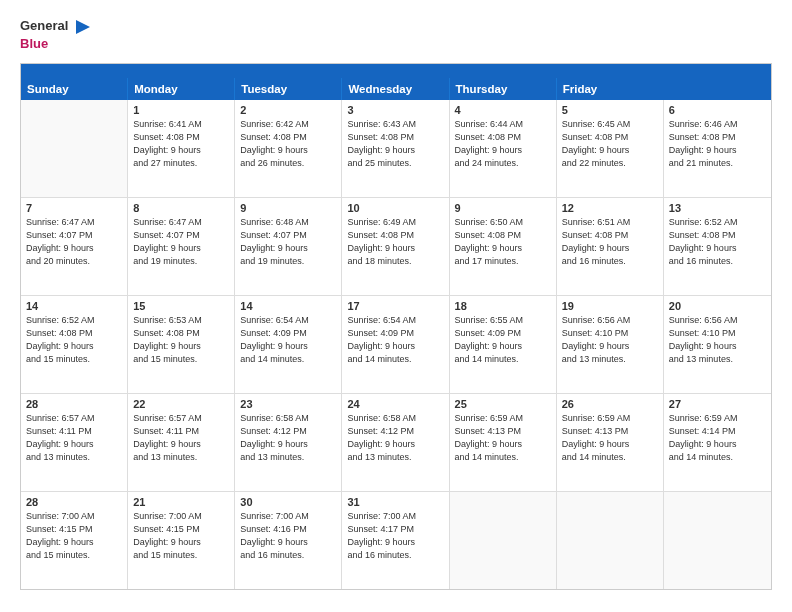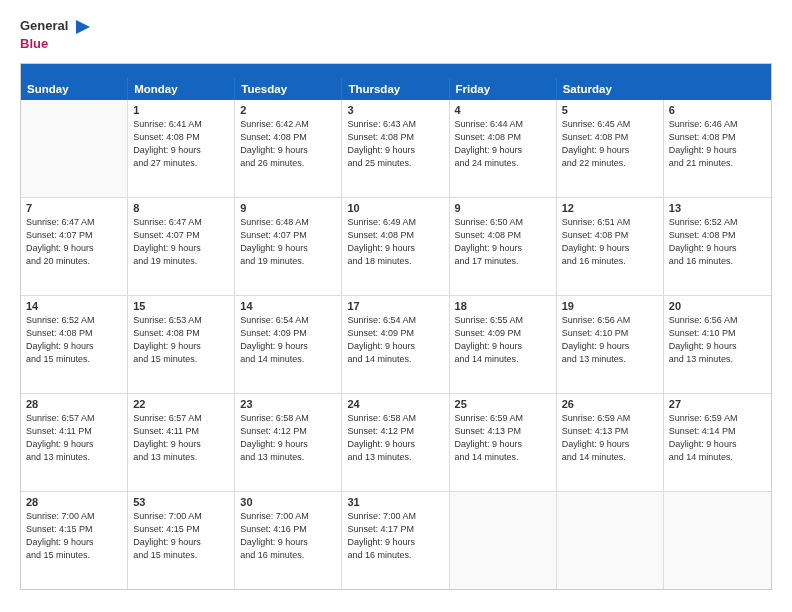--- a/index.html
+++ b/index.html
@@ -118,23 +118,23 @@
       <h1></h1>
       <h2></h2>
     </div>
   </div>
 
   <div class="calendar">
     <div class="cal-header" id="cal-header-row">
         <div class="cal-header-cell">Sunday</div>
         <div class="cal-header-cell">Monday</div>
         <div class="cal-header-cell">Tuesday</div>
+        <div class="cal-header-cell">Wednesday</div>
         <div class="cal-header-cell">Thursday</div>
         <div class="cal-header-cell">Friday</div>
-        <div class="cal-header-cell">Saturday</div>
       </div>
     <div class="cal-body" id="cal-body">
         <div class="cal-row">
           <div class="cal-cell empty"></div>
           <div class="cal-cell">
             <span class="day-num">1</span>
             <div class="cell-info">Sunrise: 6:41 AM<br>Sunset: 4:08 PM<br>Daylight: 9 hours<br>and 27 minutes.</div>
           </div>
           <div class="cal-cell">
             <span class="day-num">2</span>
@@ -246,21 +246,21 @@
             <span class="day-num">27</span>
             <div class="cell-info">Sunrise: 6:59 AM<br>Sunset: 4:14 PM<br>Daylight: 9 hours<br>and 14 minutes.</div>
           </div>
         </div>
         <div class="cal-row">
           <div class="cal-cell">
             <span class="day-num">28</span>
             <div class="cell-info">Sunrise: 7:00 AM<br>Sunset: 4:15 PM<br>Daylight: 9 hours<br>and 15 minutes.</div>
           </div>
           <div class="cal-cell">
-            <span class="day-num">53</span>
+            <span class="day-num">21</span>
             <div class="cell-info">Sunrise: 7:00 AM<br>Sunset: 4:15 PM<br>Daylight: 9 hours<br>and 15 minutes.</div>
           </div>
           <div class="cal-cell">
             <span class="day-num">30</span>
             <div class="cell-info">Sunrise: 7:00 AM<br>Sunset: 4:16 PM<br>Daylight: 9 hours<br>and 16 minutes.</div>
           </div>
           <div class="cal-cell">
             <span class="day-num">31</span>
             <div class="cell-info">Sunrise: 7:00 AM<br>Sunset: 4:17 PM<br>Daylight: 9 hours<br>and 16 minutes.</div>
           </div>

